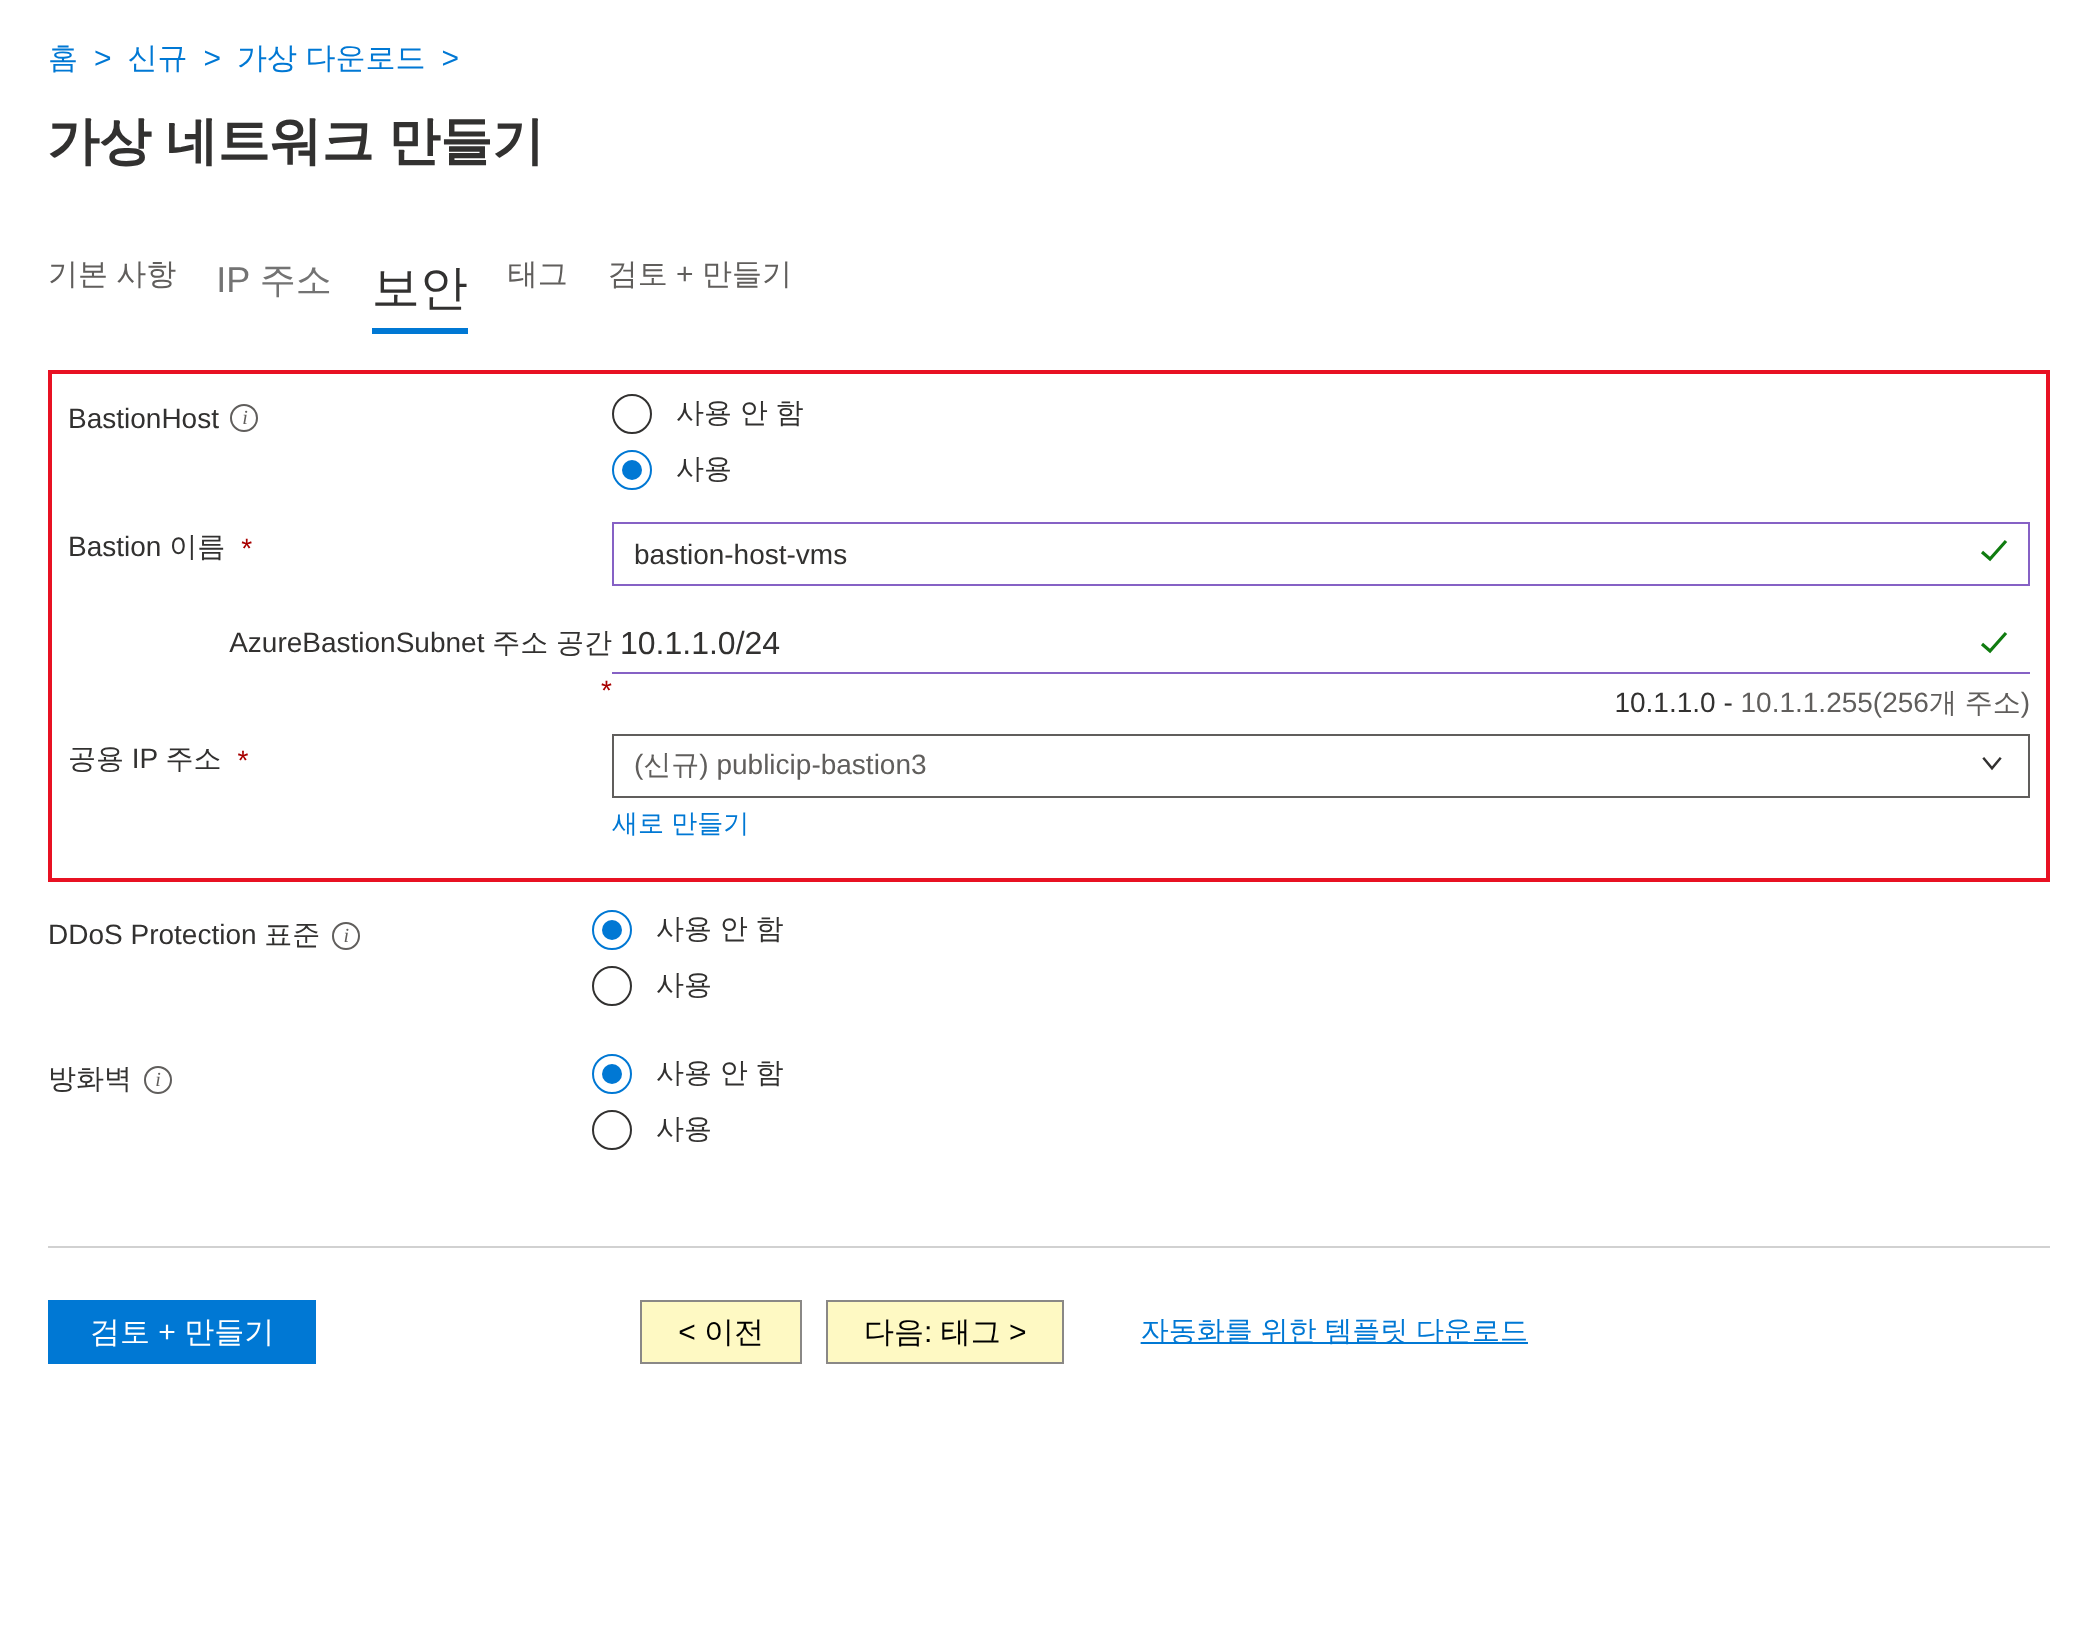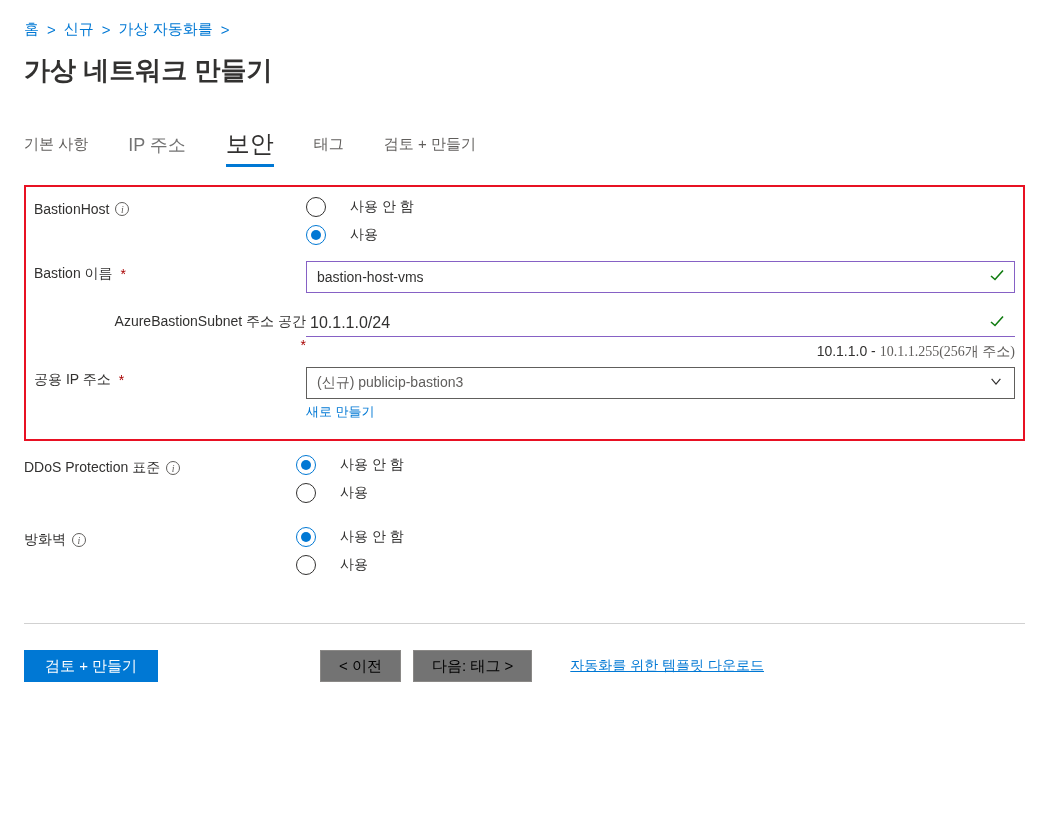--- a/index.html
+++ b/index.html
@@ -21,22 +21,22 @@
   .breadcrumb a { color: #0078d4; text-decoration: none; cursor: pointer; }
   .breadcrumb .sep { color: #0078d4; }
   .page-title {
     font-size: 26px;
     font-weight: 600;
     color: #323130;
     margin-bottom: 40px;
   }
   .tabs {
     display: flex;
-    align-items: center;
-    gap: 40px;
+    align-items: flex-start;
+    gap: 20px;
     border-bottom: none;
     margin-bottom: 18px;
   }
   .tab {
     font-size: 15px;
     color: #605e5c;
     padding-bottom: 6px;
     cursor: pointer;
     white-space: nowrap;
   }
@@ -78,21 +78,21 @@
     font-size: 10px;
     color: #605e5c;
     font-style: italic;
     font-family: serif;
   }
   .form-control { flex: 1; }
   .radio-group { display:flex; flex-direction: column; gap: 8px; }
   .radio-item {
     display: flex;
     align-items: center;
-    gap: 24px;
+    gap: 12px;
     cursor: pointer;
     text-align: center;
   }
   .radio-outer {
     width: 20px; height: 20px;
     border: 1.5px solid #323130;
     border-radius: 50%;
     display: inline-flex;
     align-items: center;
     justify-content: center;
@@ -133,21 +133,21 @@
     font-size: 16px;
     color:#323130;
     outline:none;
   }
   .subnet-range {
     text-align: right;
     font-size: 14px;
     color: #323130;
     margin-top: 6px;
   }
-  .subnet-range .muted { color:#605e5c;font-family:Liberation Serif, serif; }
+  .subnet-range .muted { color:#605e5c; }
   .select-wrap {
     position: relative;
     width: 100%;
   }
   .select-box {
     width: 100%;
     height: 32px;
     border: 1px solid #605e5c;
     display: flex;
     align-items: center;
@@ -179,21 +179,21 @@
   }
   .footer {
     display:flex;
     align-items:center;
     gap: 22px;
   }
   .btn {
     height: 32px;
     padding: 0 18px;
     border: 1px solid #8a8886;
-    background: #737373;
+    background: #fef9c3;
     font-size: 15px;
     cursor: pointer;
     display:inline-flex;
     align-items:center;
     justify-content:center;
   }
   .btn.primary {
     background: #0078d4;
     border-color: #0078d4;
     color: #fff;
@@ -203,21 +203,21 @@
   .footer .link { color:#0078d4; cursor:pointer; margin-left: 16px; text-decoration: underline;}
 </style>
 </head>
 <body>
 
 <div class="breadcrumb">
   <a>홈</a>
   <span class="sep">&gt;</span>
   <a>신규</a>
   <span class="sep">&gt;</span>
-  <a>가상 자동화를</a>
+  <a>가상 다운로드</a>
   <span class="sep">&gt;</span>
 </div>
 
 <h1 class="page-title">가상 네트워크 만들기</h1>
 
 <div class="tabs">
   <div class="tab">기본 사항</div>
   <div class="tab medium">IP 주소</div>
   <div class="tab active">보안</div>
   <div class="tab">태그</div>

